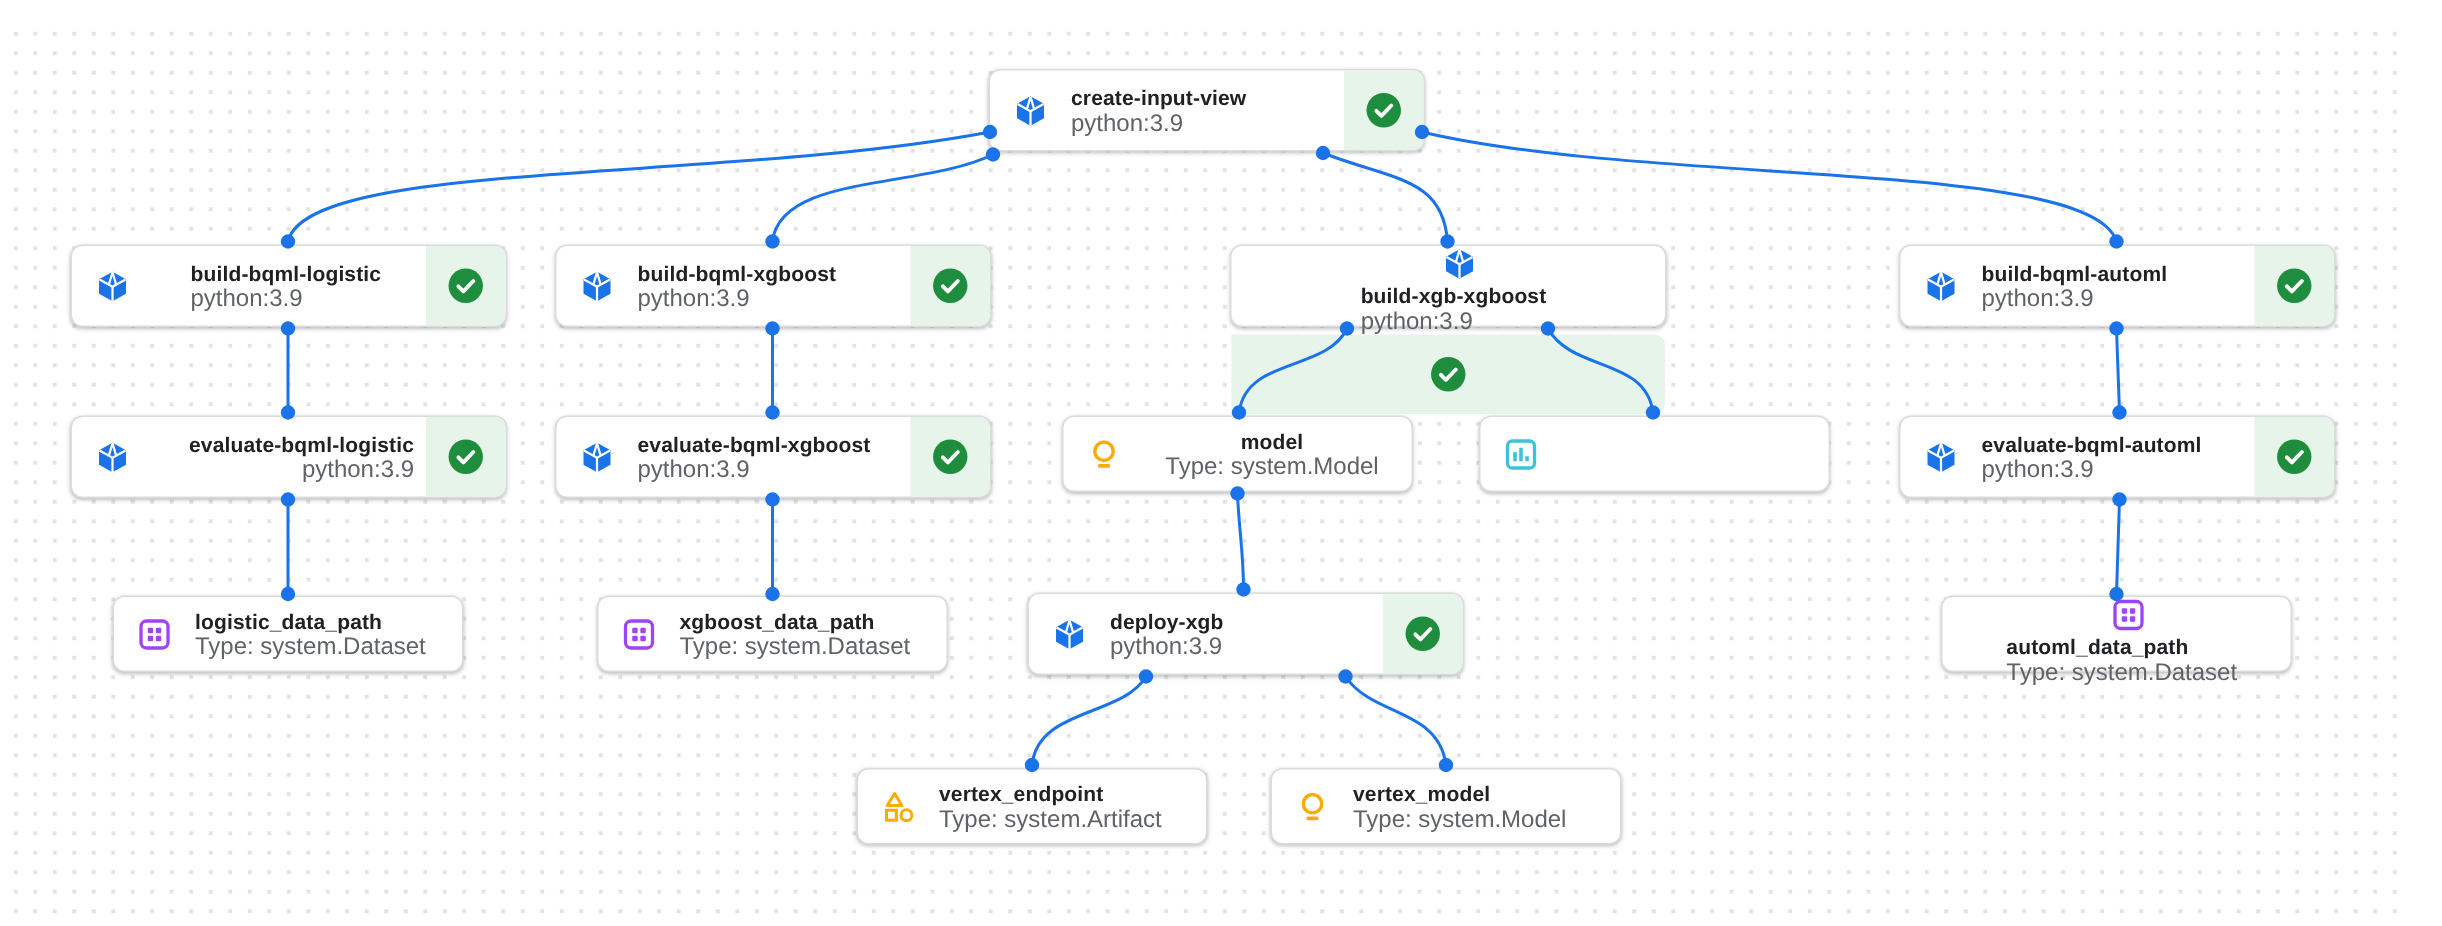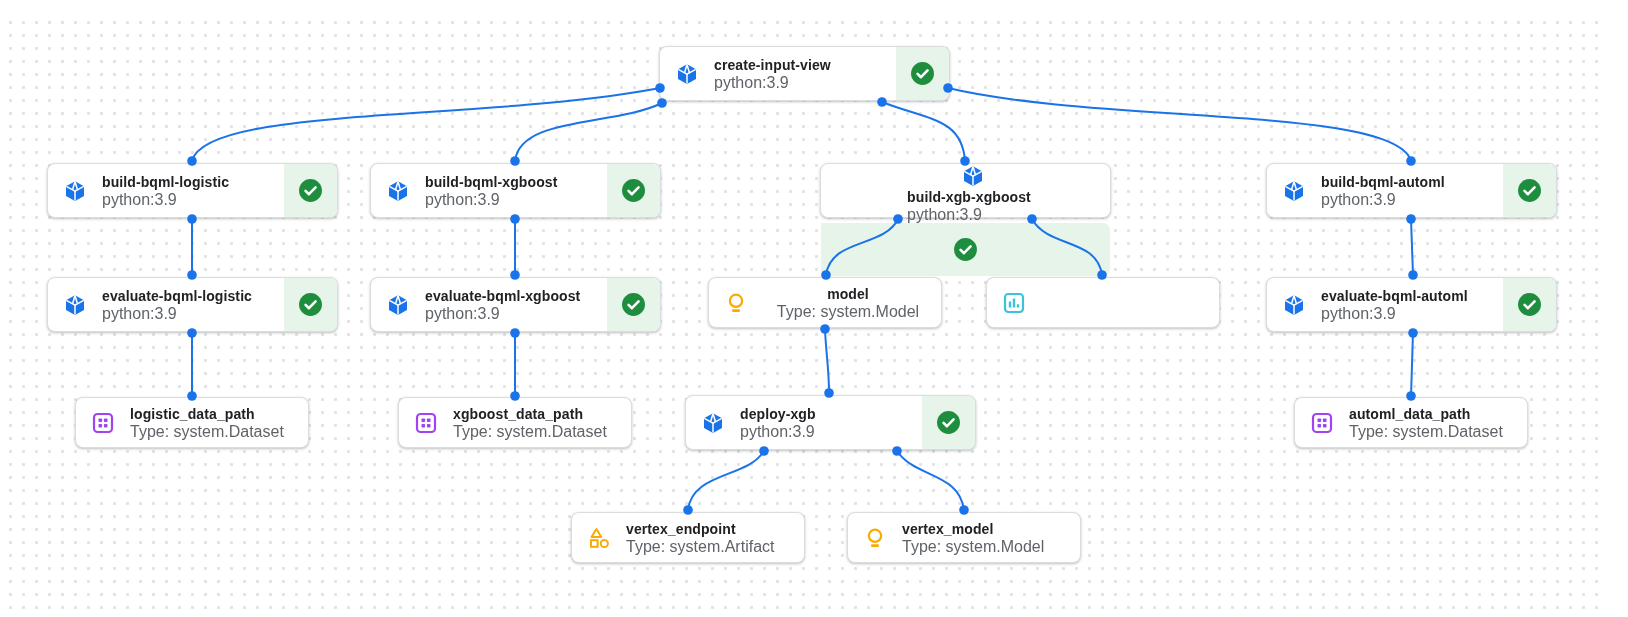--- a/index.html
+++ b/index.html
@@ -168,21 +168,21 @@
       <div class="title">create-input-view</div>
       <div class="subtitle">python:3.9</div>
     </div>
     <div class="status">
         <svg viewBox="0 0 24 24">
           <circle cx="12" cy="12" r="10.2" fill="#1e8e3e"></circle>
           <path d="M7.6,12.3 L10.6,15.3 L16.5,9.2" fill="none" stroke="#ffffff" stroke-width="2.3" stroke-linecap="round" stroke-linejoin="round"></path>
         </svg>
       </div>
   </div>
-    <div class="node component" style="left: 47px; top: 151px; width: 291px; height: 55px;">
+    <div class="node component" style="left: 47px; top: 151px; width: 291px; height: 55px; gap: 25px;">
     <span class="icon">
         <svg viewBox="0 0 24 24">
           <polygon points="12,2.2 21,7.2 21,16.9 12,21.9 3,16.9 3,7.2" fill="#1a73e8"></polygon>
           <path d="M3.3,7.4 L12,12.1 L20.7,7.4" stroke="#ffffff" stroke-width="1.5" fill="none"></path>
           <path d="M12,12.1 L12,21.6" stroke="#ffffff" stroke-width="1.5"></path>
           <path d="M12,2.5 L9.5,11 M12,2.5 L14.5,11" stroke="#ffffff" stroke-width="1.5" fill="none"></path>
         </svg>
       </span>
     <div class="text">
       <div class="title">build-bqml-logistic</div>
@@ -248,21 +248,21 @@
       <div class="title">build-bqml-automl</div>
       <div class="subtitle">python:3.9</div>
     </div>
     <div class="status">
         <svg viewBox="0 0 24 24">
           <circle cx="12" cy="12" r="10.2" fill="#1e8e3e"></circle>
           <path d="M7.6,12.3 L10.6,15.3 L16.5,9.2" fill="none" stroke="#ffffff" stroke-width="2.3" stroke-linecap="round" stroke-linejoin="round"></path>
         </svg>
       </div>
   </div>
-    <div class="node component" style="left: 47px; top: 265px; width: 291px; height: 55px;">
+    <div class="node component" style="left: 47px; top: 265px; width: 291px; height: 55px; text-align: right;">
     <span class="icon">
         <svg viewBox="0 0 24 24">
           <polygon points="12,2.2 21,7.2 21,16.9 12,21.9 3,16.9 3,7.2" fill="#1a73e8"></polygon>
           <path d="M3.3,7.4 L12,12.1 L20.7,7.4" stroke="#ffffff" stroke-width="1.5" fill="none"></path>
           <path d="M12,12.1 L12,21.6" stroke="#ffffff" stroke-width="1.5"></path>
           <path d="M12,2.5 L9.5,11 M12,2.5 L14.5,11" stroke="#ffffff" stroke-width="1.5" fill="none"></path>
         </svg>
       </span>
     <div class="text">
       <div class="title">evaluate-bqml-logistic</div>
@@ -382,21 +382,21 @@
       <div class="title">deploy-xgb</div>
       <div class="subtitle">python:3.9</div>
     </div>
     <div class="status">
         <svg viewBox="0 0 24 24">
           <circle cx="12" cy="12" r="10.2" fill="#1e8e3e"></circle>
           <path d="M7.6,12.3 L10.6,15.3 L16.5,9.2" fill="none" stroke="#ffffff" stroke-width="2.3" stroke-linecap="round" stroke-linejoin="round"></path>
         </svg>
       </div>
   </div>
-    <div class="node artifact" style="left: 1294px; top: 385px; width: 234px; height: 51px;">
+    <div class="node artifact" style="left: 1294px; top: 385px; width: 234px; height: 51px; flex-direction: column;">
     <span class="icon">
         <svg viewBox="0 0 24 24">
           <rect x="3" y="3" width="18" height="18" rx="3.6" fill="none" stroke="#a142f4" stroke-width="2.2"></rect>
           <rect x="7.5" y="7.5" width="3.6" height="3.6" rx="0.8" fill="#a142f4"></rect>
           <rect x="12.9" y="7.5" width="3.6" height="3.6" rx="0.8" fill="#a142f4"></rect>
           <rect x="7.5" y="12.9" width="3.6" height="3.6" rx="0.8" fill="#a142f4"></rect>
           <rect x="12.9" y="12.9" width="3.6" height="3.6" rx="0.8" fill="#a142f4"></rect>
         </svg>
       </span>
     <div class="text">

